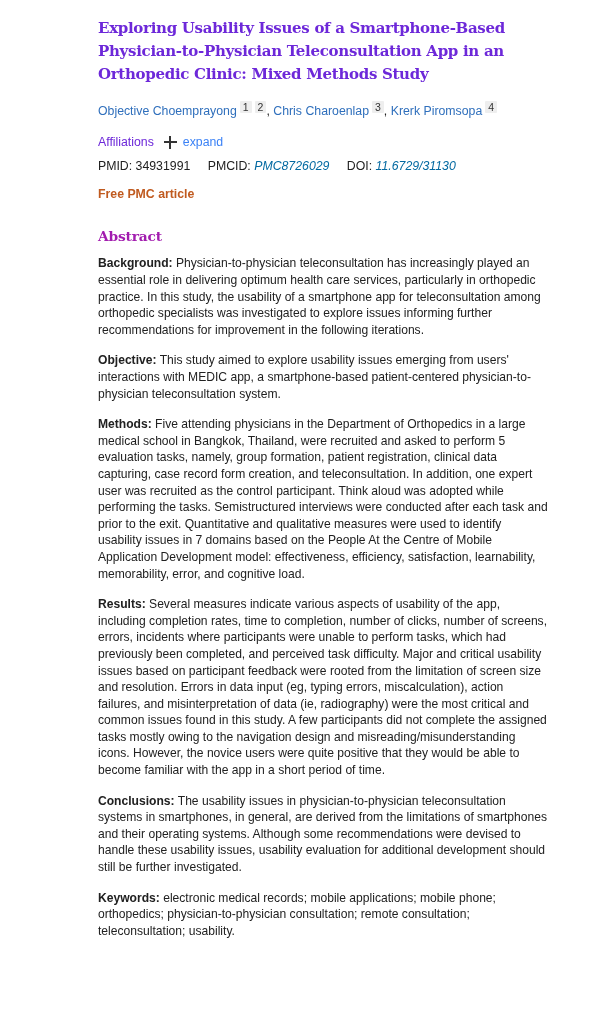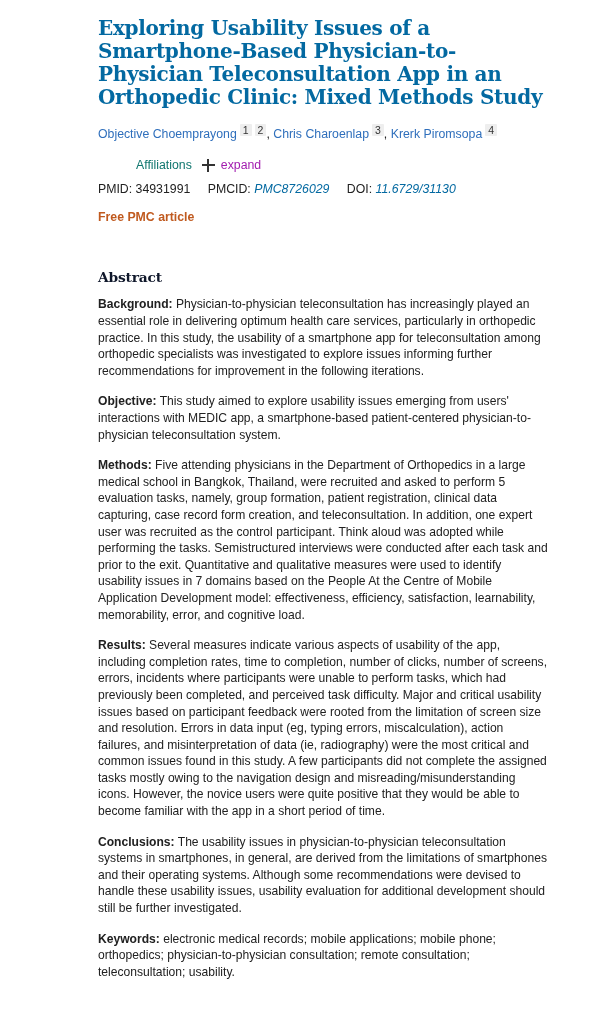--- a/index.html
+++ b/index.html
@@ -1,38 +1,38 @@
 <!DOCTYPE html>
 <html><head>
   <meta charset="utf-8">
   <style>
     html, body { margin: 0; padding: 0; background: #ffffff; }
     body { width: 612px; height: 1024px; overflow: hidden; position: relative;
            font-family: "Liberation Sans", sans-serif; color: #212121; }
     .page { position: absolute; left: 98px; top: 0; width: 450px; }
-    .title { font-family: "DejaVu Serif", serif; font-weight: bold; font-size: 20px;
-             line-height: 23px; color: #0369a1; margin: 17px 0 0 0; letter-spacing: -0.3px; }
+    .title { font-family: "DejaVu Serif", serif; font-weight: bold; font-size: 15px;
+             line-height: 23px; color: #6d28d9; margin: 17px 0 0 0; letter-spacing: -0.3px; }
     .authors { margin-top: 15px; font-size: 12.3px; line-height: 18px; color: #212121; }
     .author-link { color: #2f6fbc; text-decoration: none; cursor: pointer; }
     .sup { display: inline-block; background: #eeeeee; color: #333; font-size: 10.5px;
            line-height: 12px; padding: 0 3px; margin-left: 3px; vertical-align: 4px; border-radius: 1px; }
     .sep { color: #212121; }
     .affil-row { margin-top: 14px; font-size: 12.3px; line-height: 16px; display: flex; align-items: center; }
-    .affil-label { color: #0f766e; margin-left: 38px; }
-    .expand-btn { display: inline-flex; align-items: center; margin-left: 10px; color: #a21caf; cursor: pointer; }
+    .affil-label { color: #6d28d9; }
+    .expand-btn { display: inline-flex; align-items: center; margin-left: 10px; color: #3b82f6; cursor: pointer; }
     .plus-icon { position: relative; width: 13px; height: 13px; margin-right: 6px; }
     .plus-icon::before, .plus-icon::after { content: ""; position: absolute; background: #333; }
     .plus-icon::before { left: 0; top: 5.5px; width: 13px; height: 2px; }
     .plus-icon::after { left: 5.5px; top: 0; width: 2px; height: 13px; }
     .ids-row { margin-top: 8px; font-size: 12.3px; line-height: 16px; color: #212121; }
     .ids-row .id-item { margin-right: 14px; }
     .id-link { color: #0369a1; cursor: pointer; font-style: italic; }
     .free-pmc { margin-top: 13px; font-size: 12.3px; font-weight: bold; color: #c05a1f; cursor: pointer; }
     .abstract-heading { font-family: "DejaVu Serif", serif; font-weight: bold; font-size: 13.8px;
-                        color: #0f172a; margin-top: 45px; letter-spacing: -0.2px; }
+                        color: #a21caf; margin-top: 27px; letter-spacing: -0.2px; }
     .para { margin-top: 0; font-size: 12.1px; line-height: 16.6px; color: #212121; }
     .para b { font-weight: bold; }
     .para.first { }
     .para.next { margin-top: 14px; }
   </style>
 </head>
 <body>
 
 <div class="page">
   <h1 class="title">Exploring Usability Issues of a Smartphone-Based Physician-to-Physician Teleconsultation App in an Orthopedic Clinic: Mixed Methods Study</h1>

